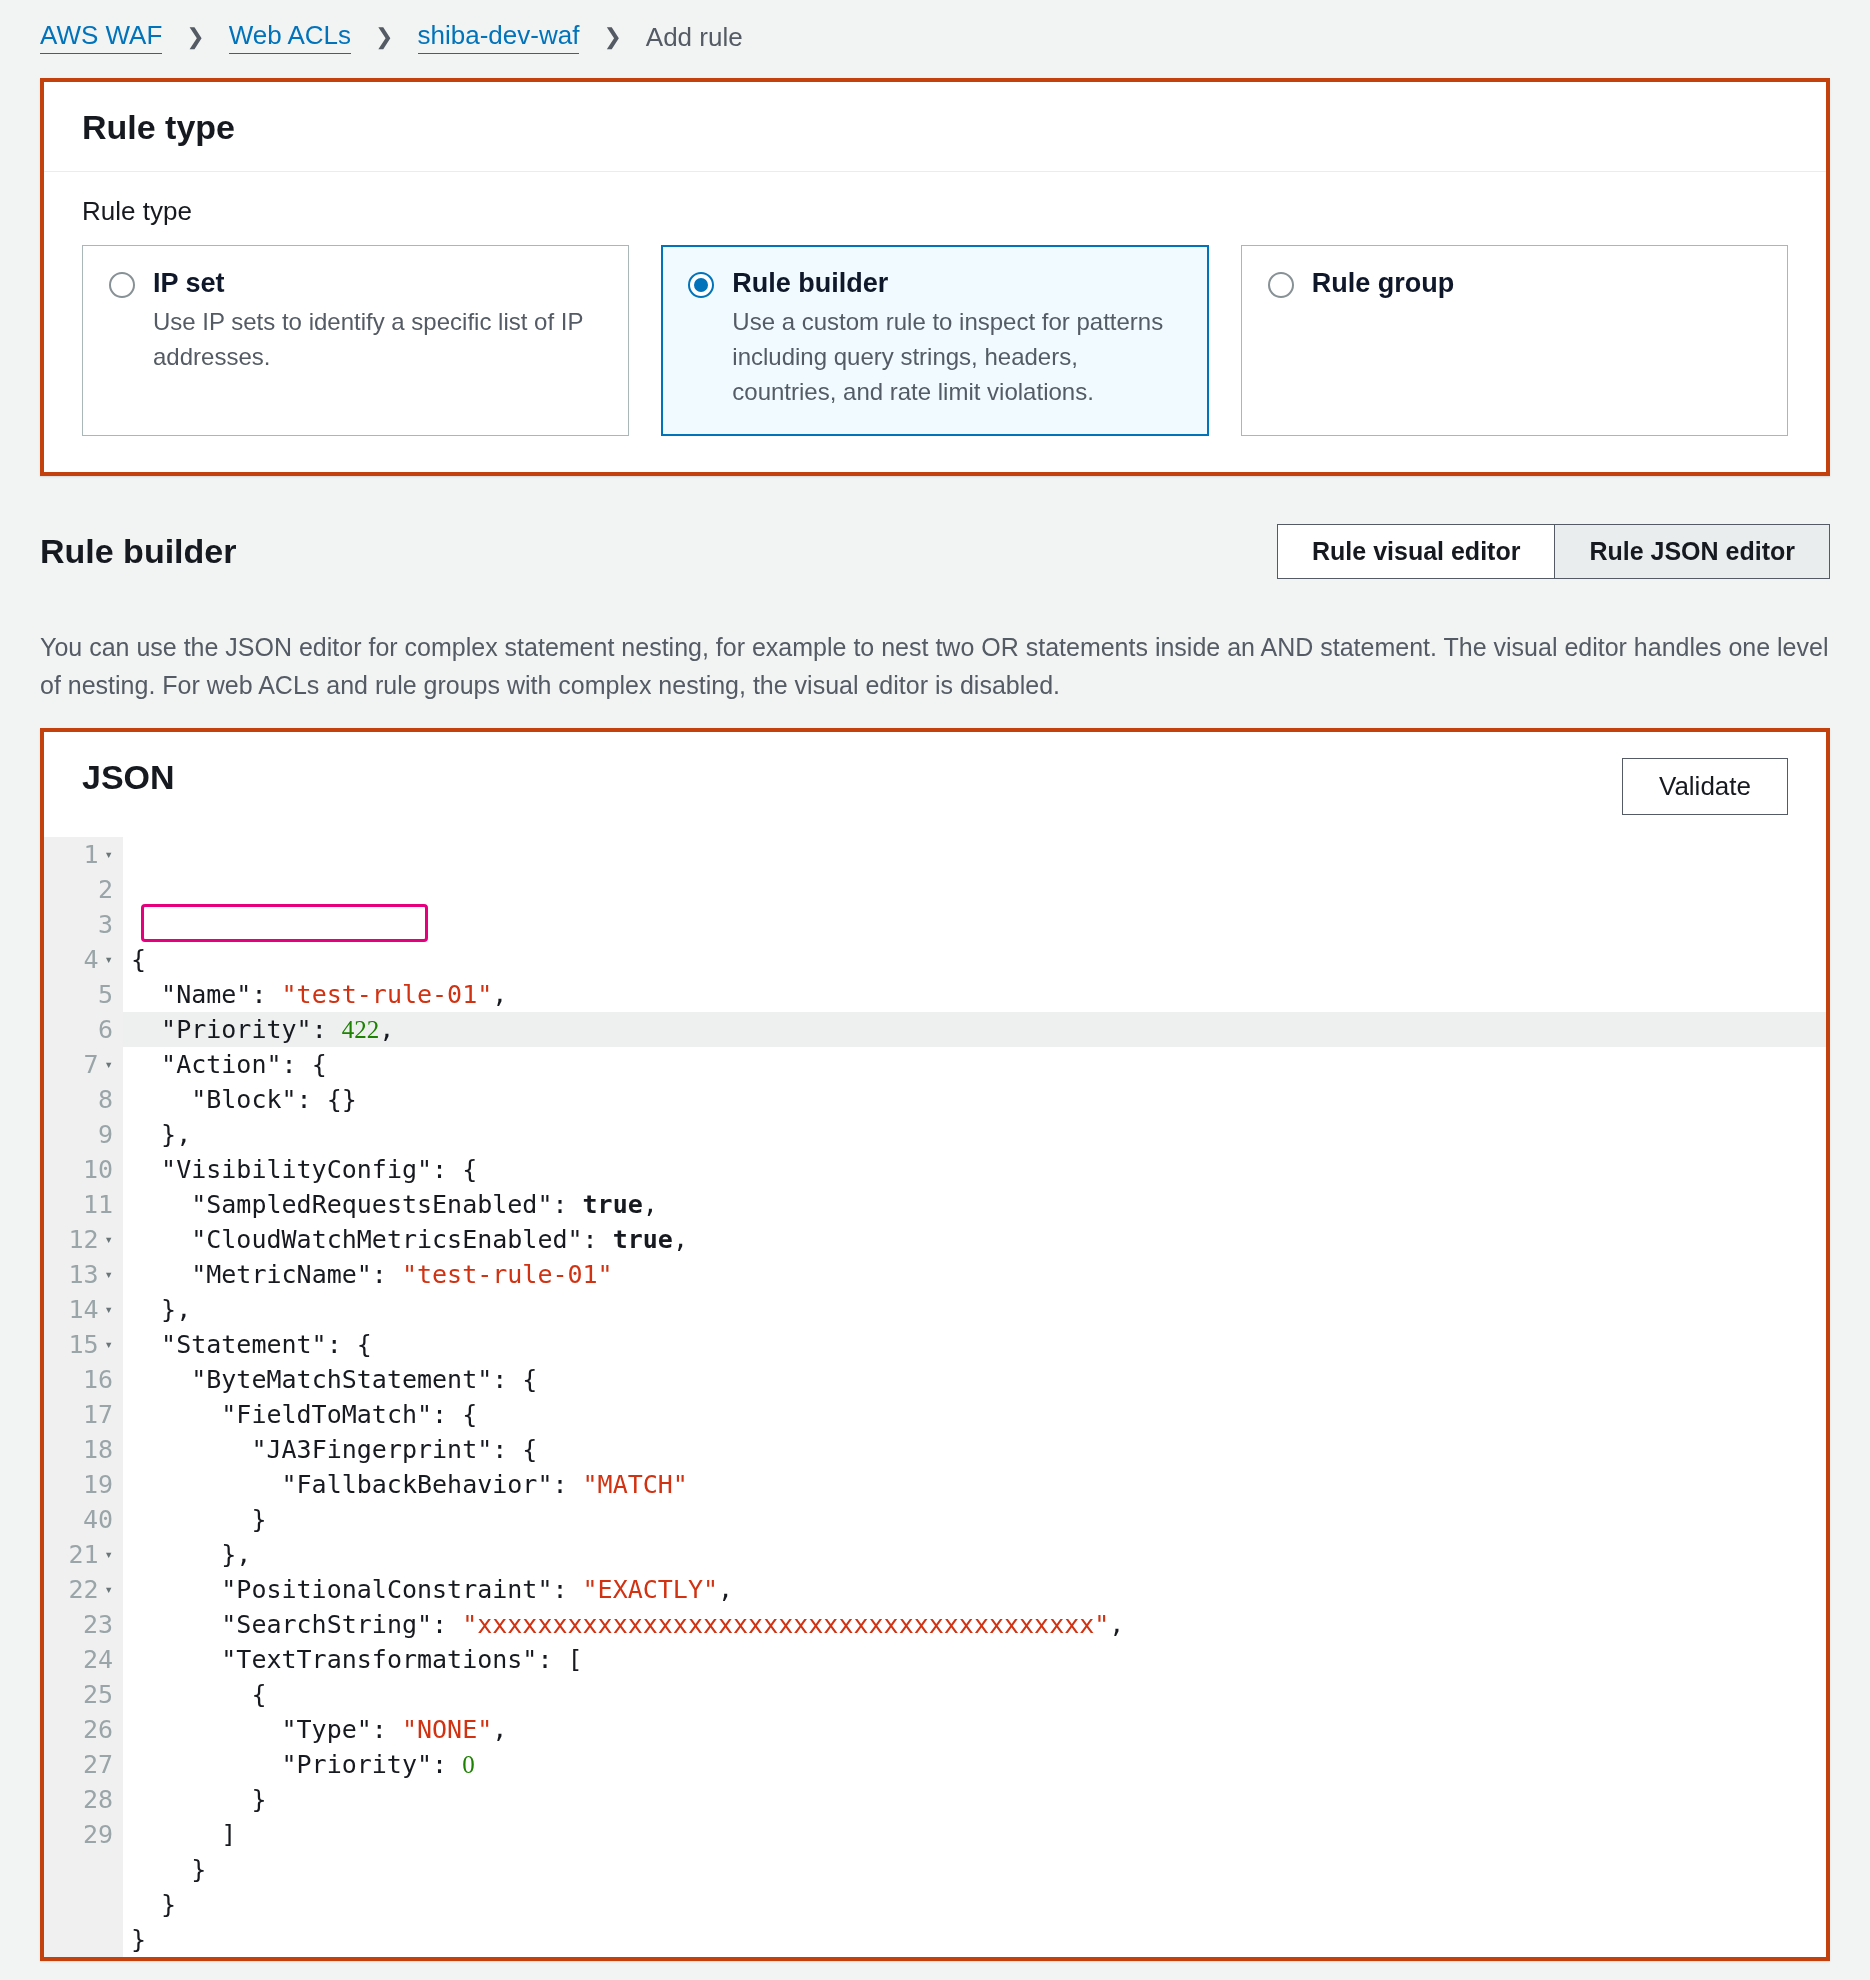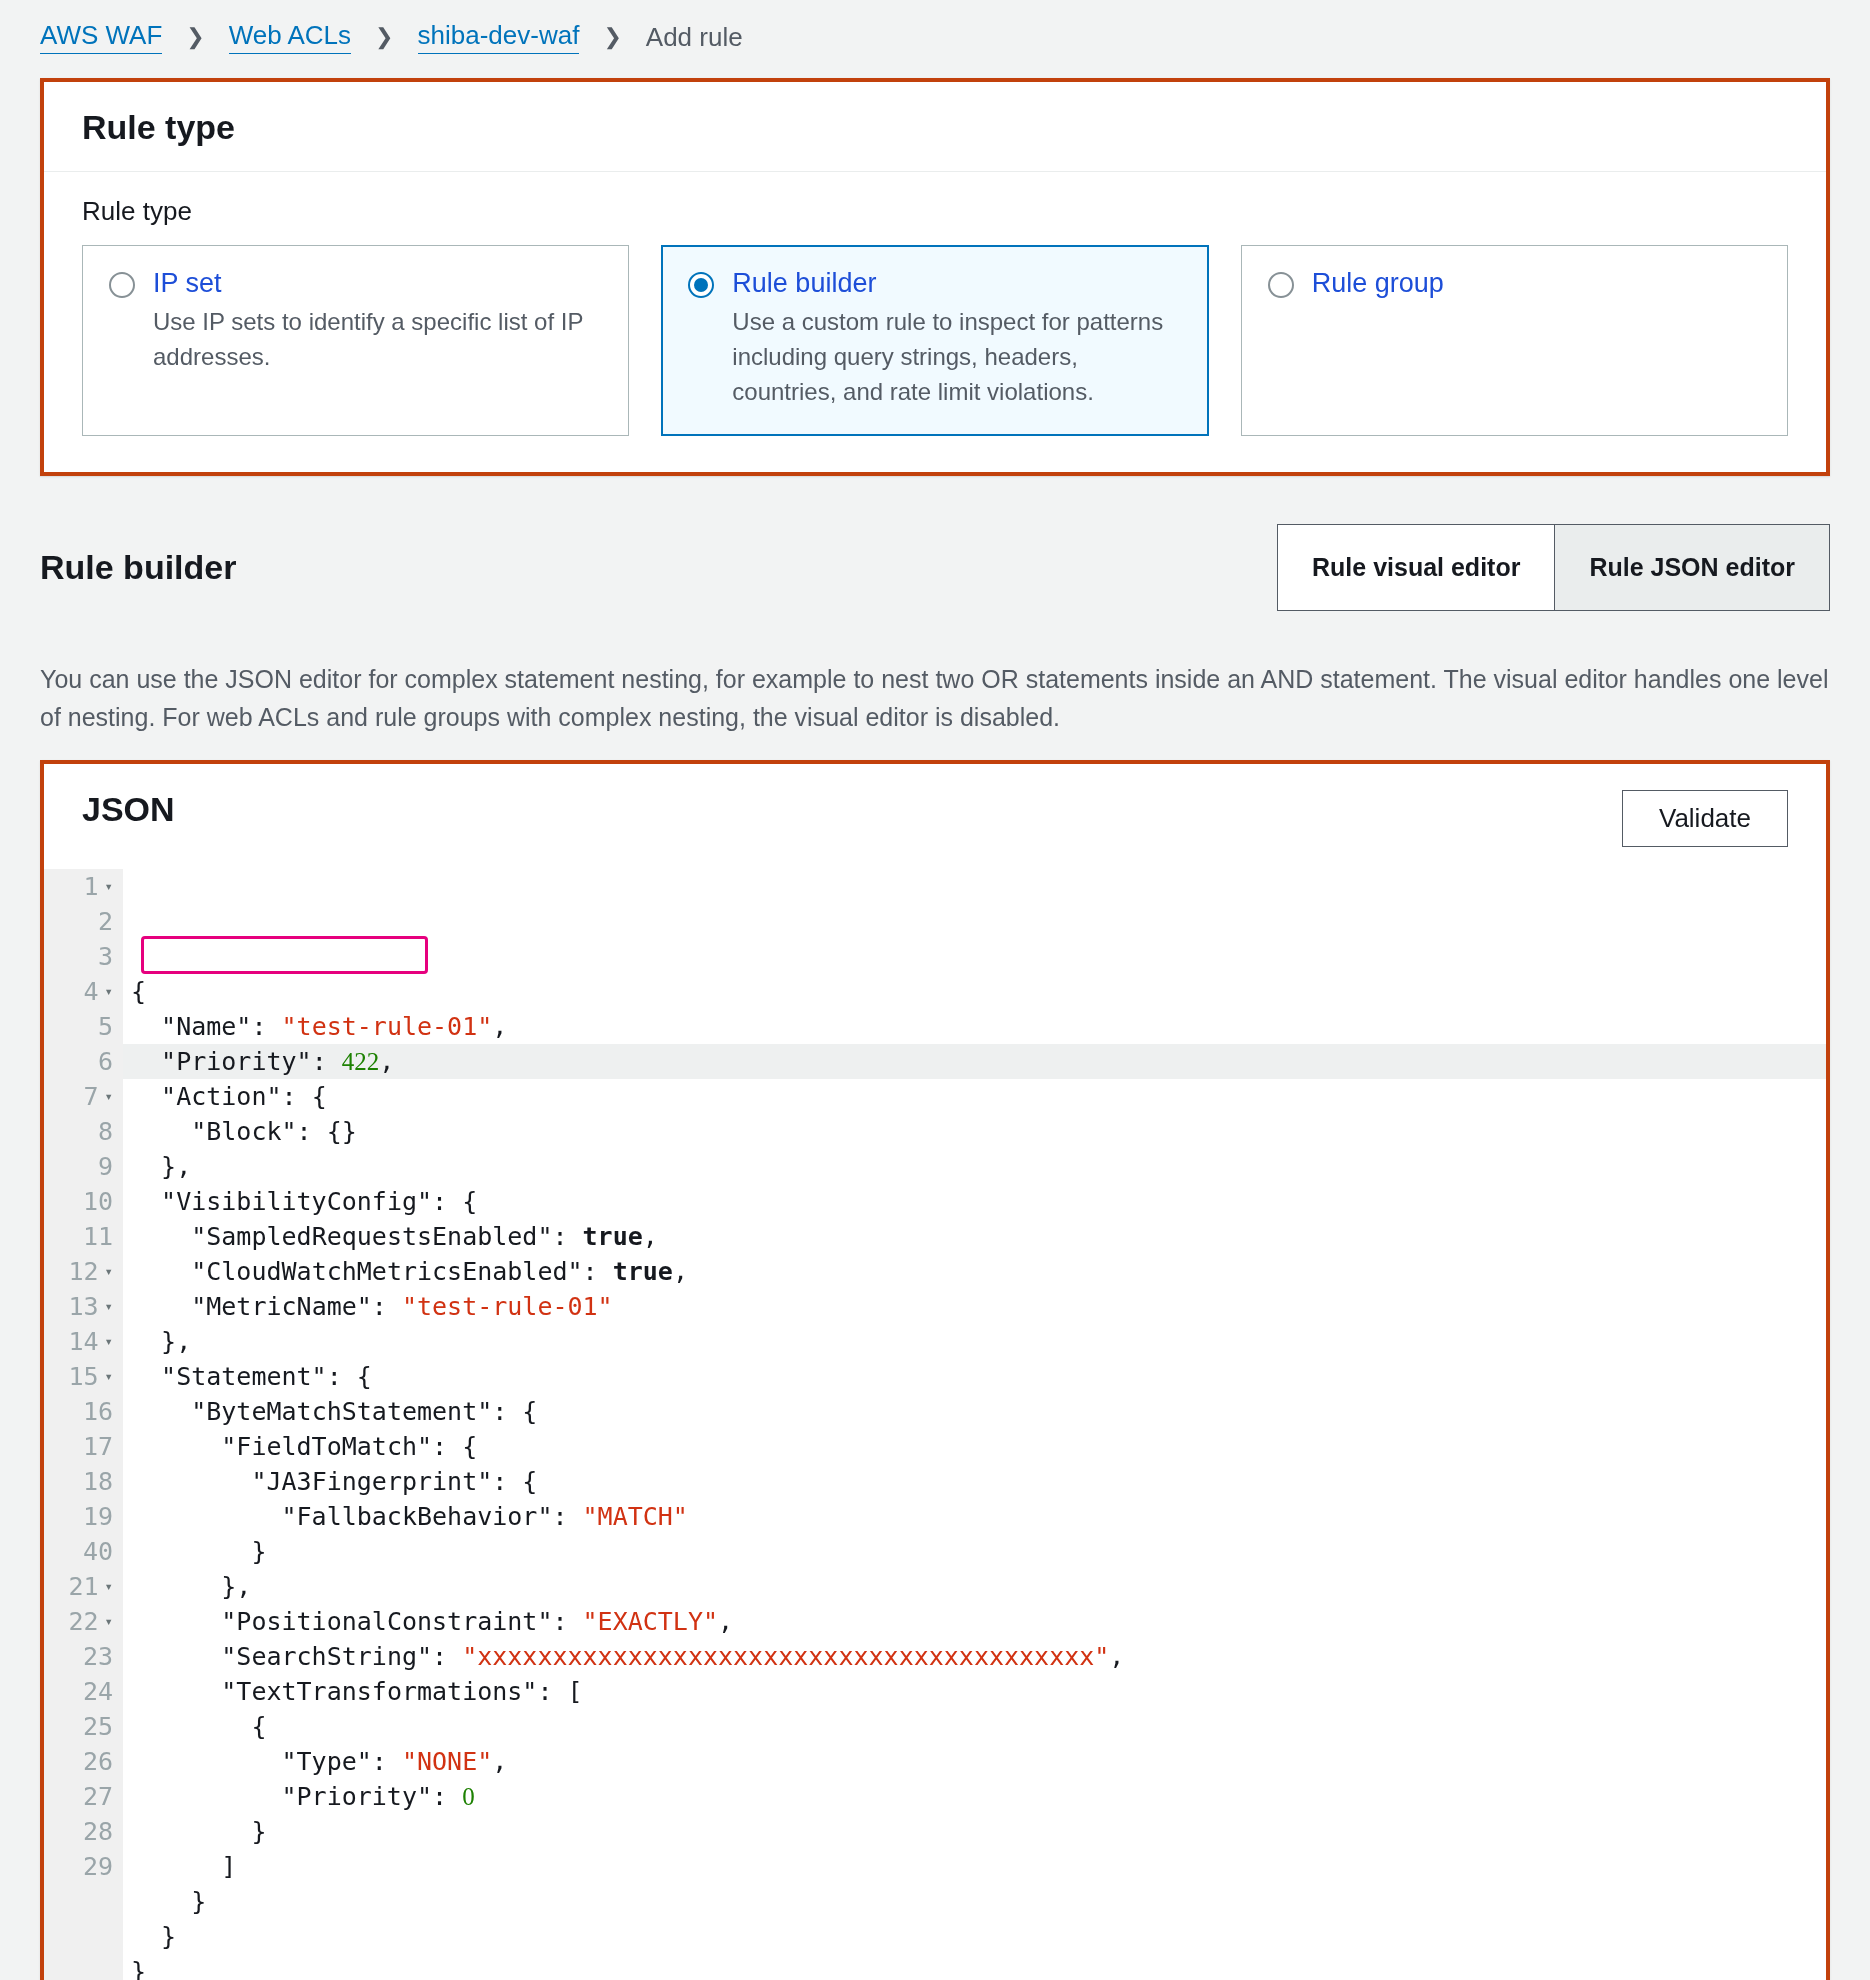--- a/index.html
+++ b/index.html
@@ -94,24 +94,24 @@
     border-color: #0073bb;
   }
   .card.selected .radio::after {
     content: "";
     position: absolute;
     top: 4px; left: 4px; right: 4px; bottom: 4px;
     background: #0073bb;
     border-radius: 50%;
   }
   .card-title {
-    font-weight: 400;
+    font-weight: 700;
     font-size: 27px;
     margin: 0 0 6px 0;
-    color: #1d4ed8;
+    color: #0f172a;
   }
   .card-desc {
     font-size: 24px;
     color: #545b64;
     line-height: 1.45;
   }
   
   .builder-row {
     display: flex;
     justify-content: space-between;
@@ -126,21 +126,21 @@
   }
   .seg-group {
     display: flex;
   }
   .seg-btn {
     border: 1px solid #545b64;
     background: #fff;
     color: #16191f;
     font-weight: 700;
     font-size: 25px;
-    padding: 28px 34px;
+    padding: 12px 34px;
     cursor: pointer;
   }
   .seg-btn + .seg-btn {
     border-left: none;
   }
   .seg-btn.active {
     background: #eaeded;
   }
   .help-text {
     font-size: 25px;

